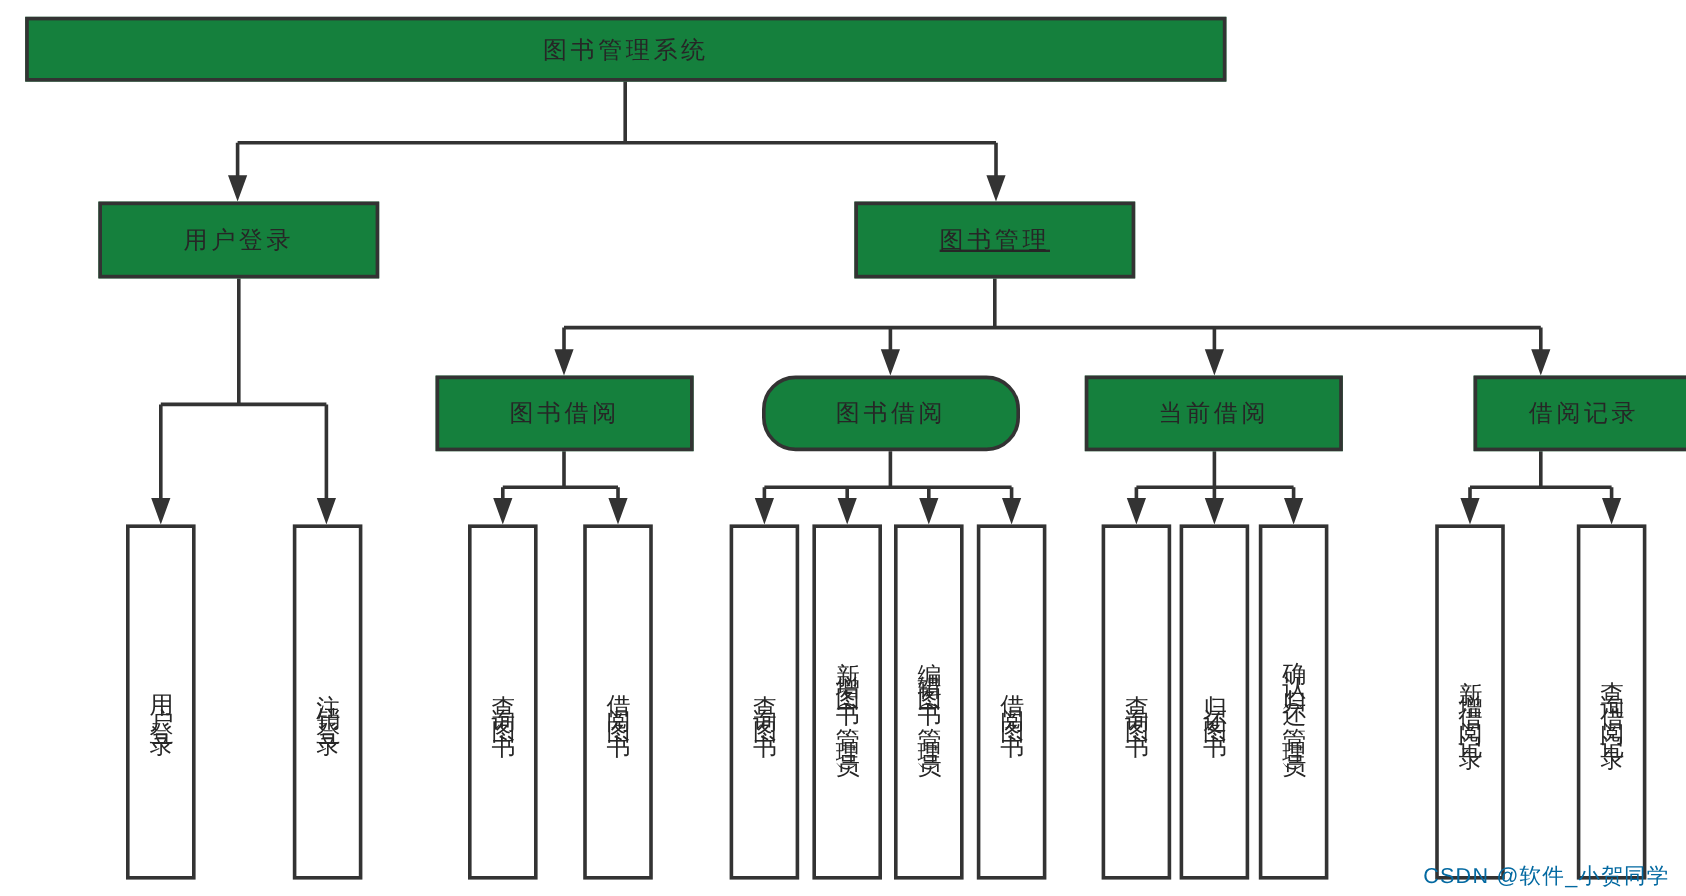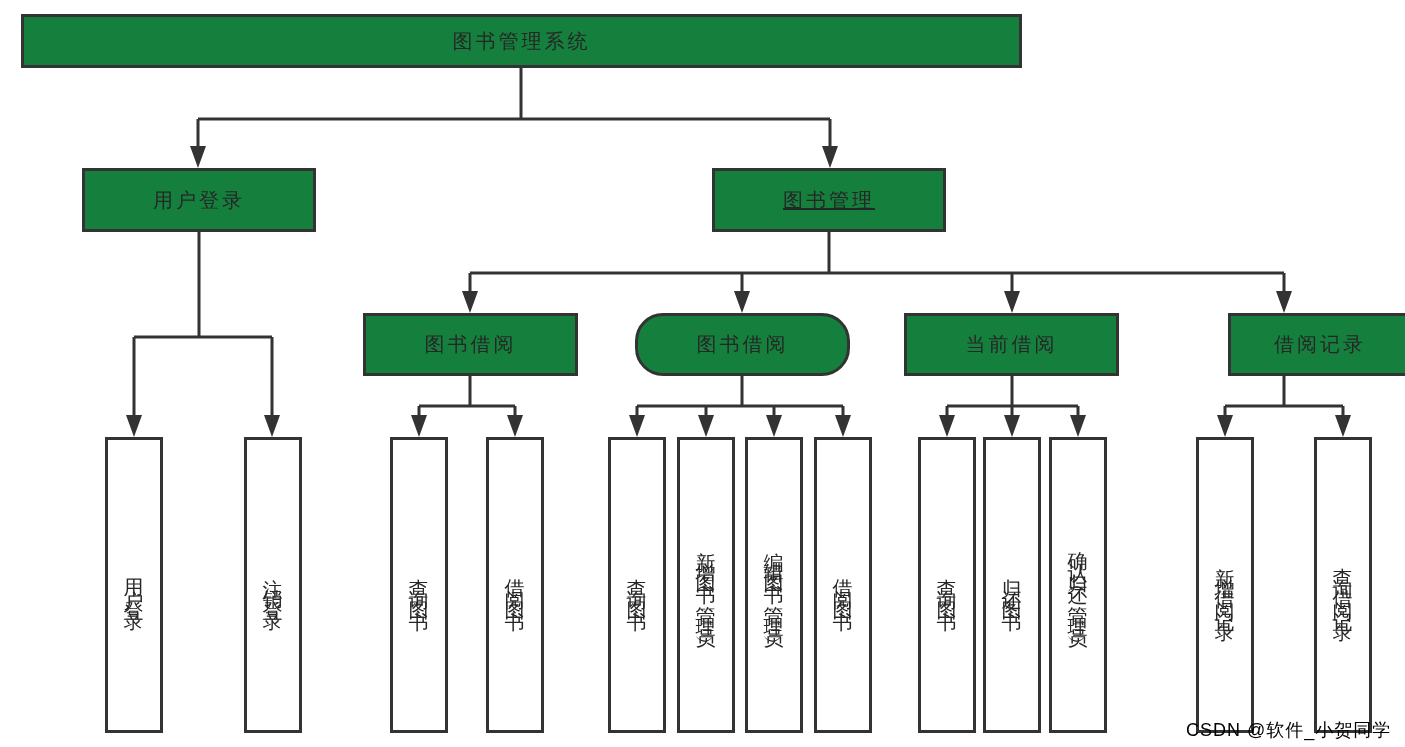--- a/index.html
+++ b/index.html
@@ -79,21 +79,21 @@
   .leaf-current-0   { left: 918px; }
   .leaf-current-1   { left: 983px; }
   .leaf-current-2   { left: 1049px; }
   .leaf-records-0   { left: 1196px; }
   .leaf-records-1   { left: 1314px; }
   .watermark {
     position: absolute;
     left: 1186px;
     top: 718px;
     z-index: 5;
-    color: #000000;
+    color: #0369a1;
     font-size: 18px;
     letter-spacing: 1px;
     white-space: nowrap;
   }
 </style>
 </head>
 <body>
 
 <div id="stage">
 

